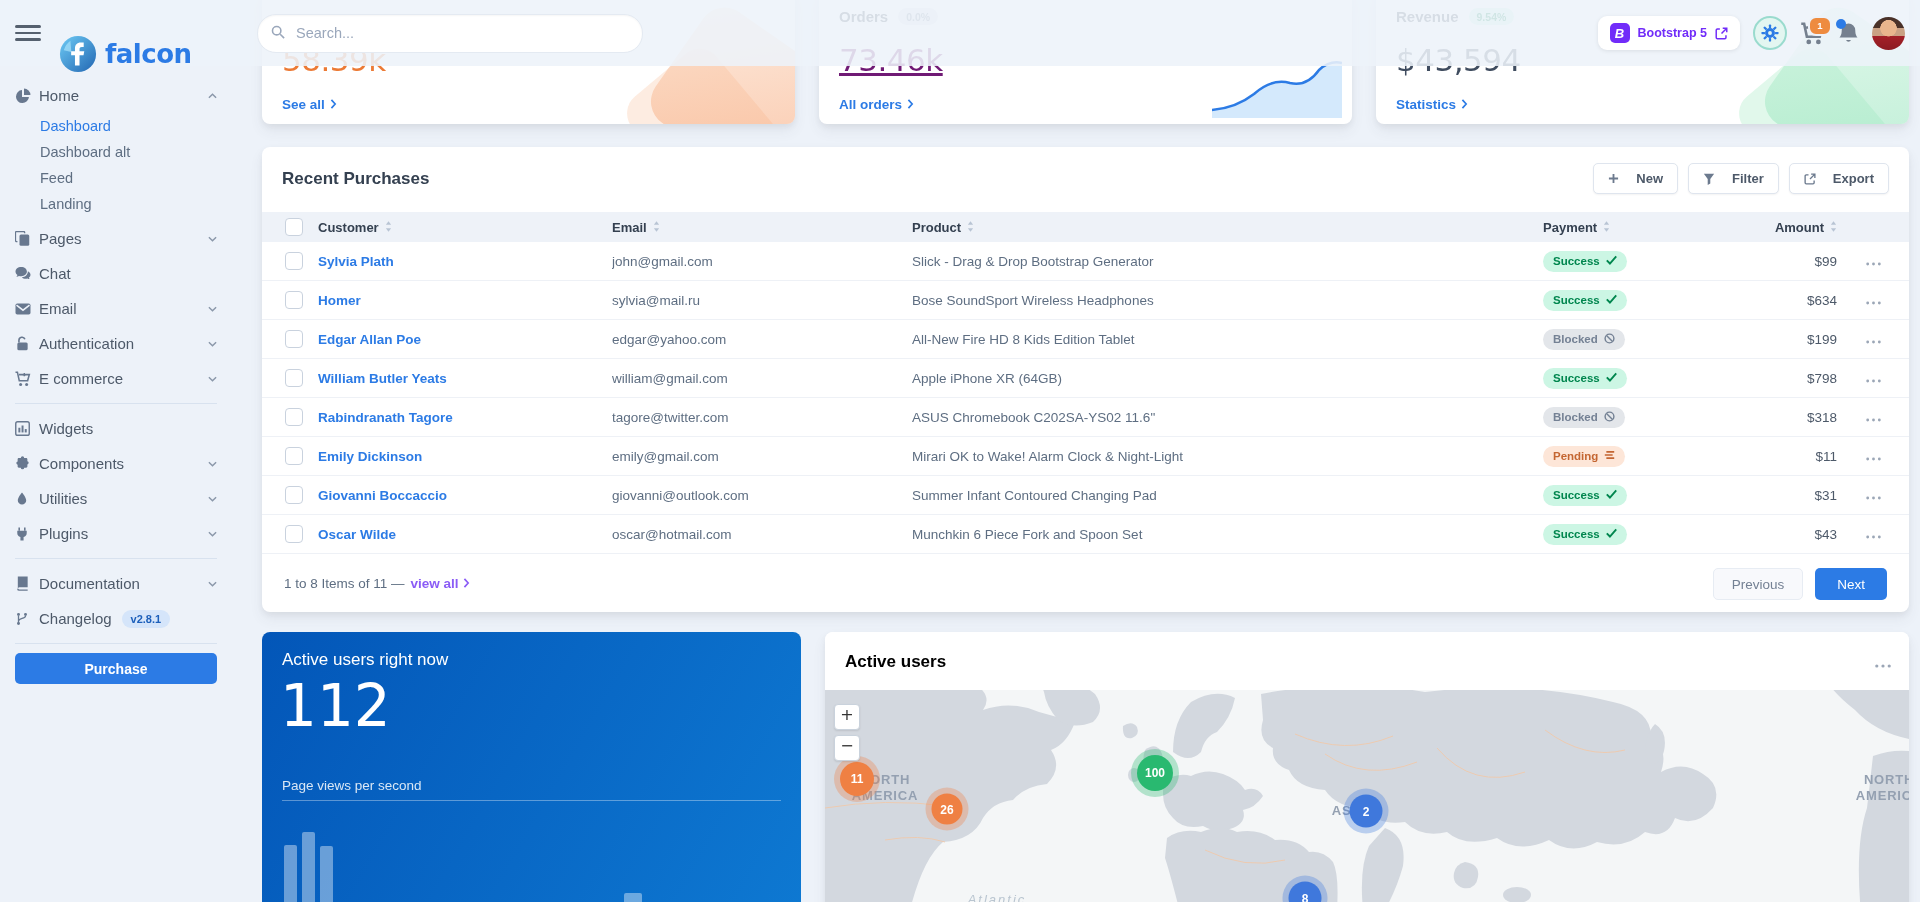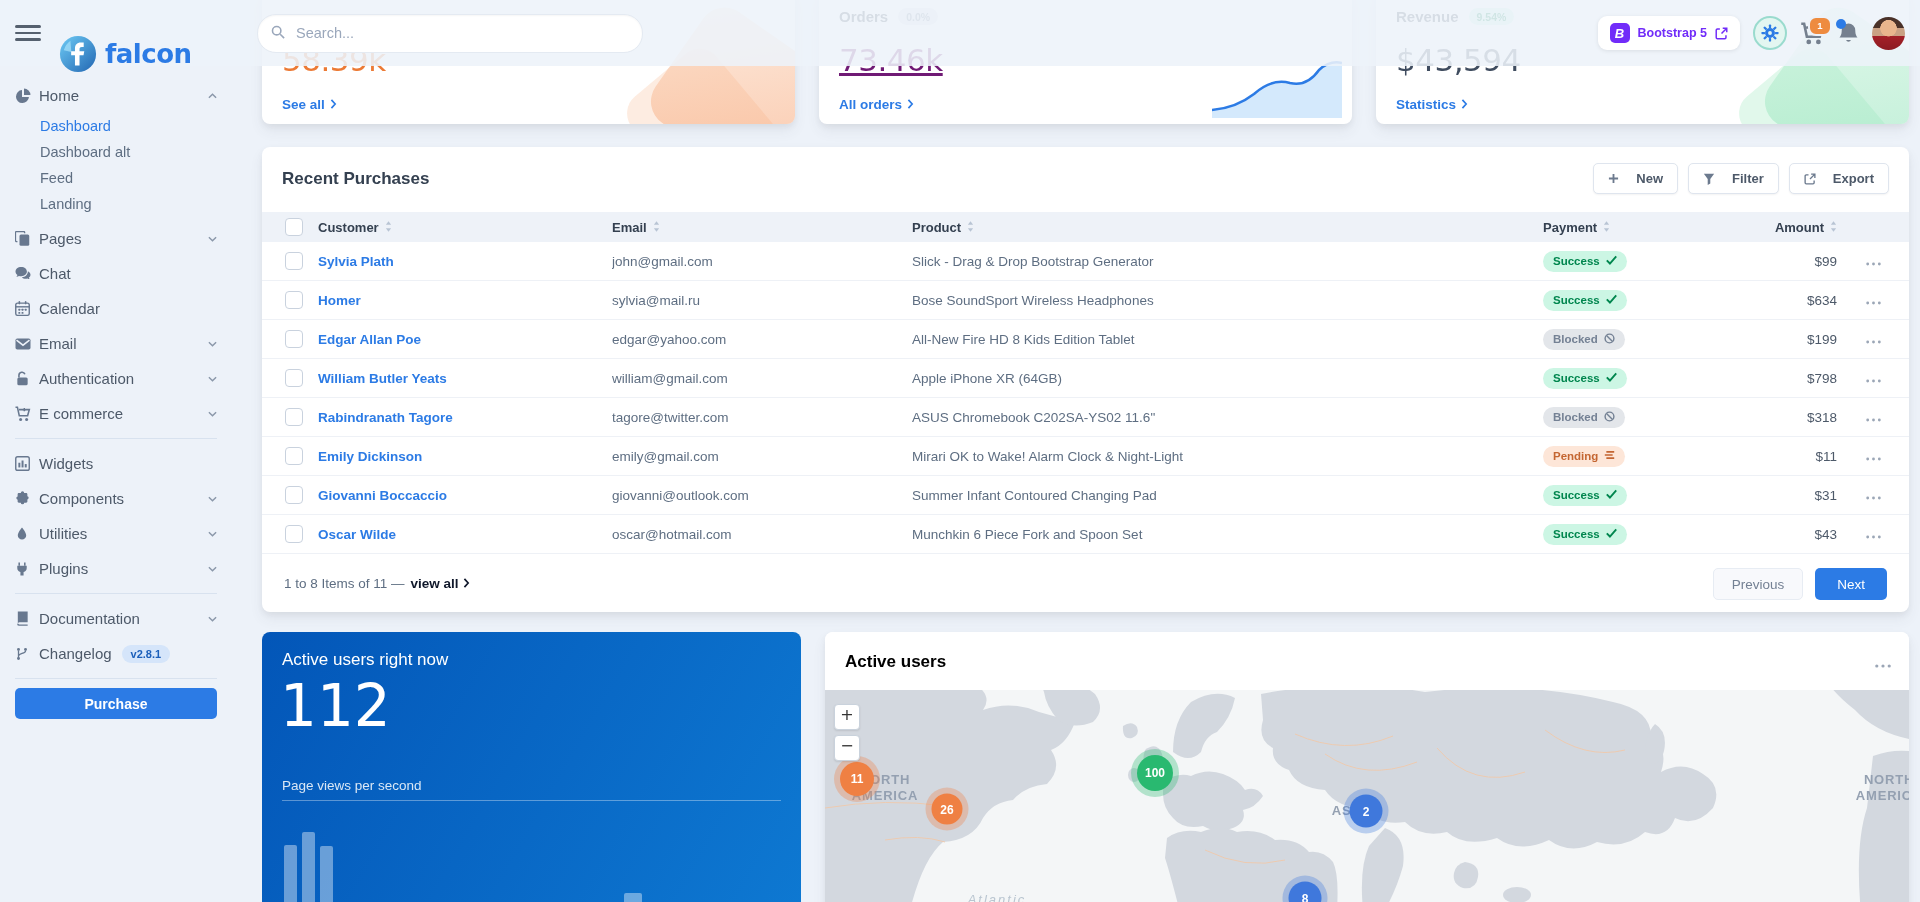--- a/index.html
+++ b/index.html
@@ -93,21 +93,21 @@
   .muted{color:#5e6e82;}
   .amount{color:#4d5969;text-align:right;}
   .actions-cell{text-align:center;color:#9ba6b6;cursor:pointer;}
   .badge{display:inline-flex;align-items:center;gap:6px;height:21px;padding:0 10px;border-radius:11px;
     font-size:11.5px;font-weight:bold;}
   .badge-success{background:#ccf6e4;color:#00864e;}
   .badge-blocked{background:#e3e6ea;color:#748194;}
   .badge-pending{background:#fde6d8;color:#c46632;}
   .pc-footer{position:relative;height:60px;}
   .pc-summary{position:absolute;left:22px;top:22px;font-size:13.5px;color:#5e6e82;display:flex;gap:6px;align-items:center;}
-  .view-all{color:#0f172a;font-weight:600;cursor:pointer;display:flex;align-items:center;gap:4px;}
+  .view-all{color:#8b5cf6;font-weight:600;cursor:pointer;display:flex;align-items:center;gap:4px;}
   .pager{position:absolute;right:22px;top:14px;display:flex;gap:12px;}
   .btn-prev{height:32px;padding:0 18px;border-radius:5px;background:#f8f9fc;border:1px solid #e7ecf3;color:#748194;
     font-size:13.5px;font-weight:500;cursor:pointer;font-family:"Liberation Sans",sans-serif;}
   .btn-next{height:32px;padding:0 22px;border-radius:5px;background:#2c7be5;border:none;color:#fff;
     font-size:13.5px;font-weight:500;cursor:pointer;font-family:"Liberation Sans",sans-serif;}
   
   .blue-card{position:absolute;left:262px;top:632px;width:539px;height:300px;border-radius:8px;overflow:hidden;
     background:linear-gradient(120deg,#0356b8 0%,#0e79d2 100%);color:#fff;z-index:2;}
   .bc-title{position:absolute;left:20px;top:18px;font-size:17px;font-weight:500;}
   .bc-count{position:absolute;left:18px;top:40px;font-family:"DejaVu Sans",sans-serif;font-size:58px;font-weight:400;}
@@ -529,36 +529,20 @@
           <span class="nicon">
             <svg viewBox="0 0 16 16" width="16" height="16" fill="currentColor">
               <path d="M6.2 1C2.8 1 .5 3 .5 5.6c0 1.4.7 2.6 1.9 3.4-.1.6-.5 1.3-1.1 1.7.9.1 1.9-.2 2.7-.8.7.2 1.4.3 2.2.3 3.4 0 5.7-2 5.7-4.6S9.6 1 6.2 1z"></path>
               <path d="M12.9 5.3c1.6.7 2.6 2 2.6 3.5 0 1.2-.6 2.2-1.6 2.9.1.5.4 1.1.9 1.4-.8.1-1.6-.2-2.3-.7-.6.2-1.2.3-1.9.3-1.5 0-2.9-.5-3.8-1.3 3.6-.4 6.1-2.7 6.1-6.1z"></path>
             </svg>
           </span>
           <span>Chat</span>
         </div>
         <div class="nav-item">
           <span class="nicon">
-            <svg viewBox="0 0 16 16" width="15" height="15" fill="currentColor">
-              <rect x=".8" y="2.3" width="14.4" height="13" rx="2" fill="none" stroke="currentColor" stroke-width="1.5"></rect>
-              <path d="M.8 6.2h14.4" stroke="currentColor" stroke-width="1.5"></path>
-              <rect x="3.8" y="0" width="1.7" height="3.6" rx=".85"></rect>
-              <rect x="10.5" y="0" width="1.7" height="3.6" rx=".85"></rect>
-              <rect x="3.6" y="8.3" width="2" height="2" rx=".4"></rect>
-              <rect x="7" y="8.3" width="2" height="2" rx=".4"></rect>
-              <rect x="10.4" y="8.3" width="2" height="2" rx=".4"></rect>
-              <rect x="3.6" y="11.6" width="2" height="2" rx=".4"></rect>
-              <rect x="7" y="11.6" width="2" height="2" rx=".4"></rect>
-            </svg>
-          </span>
-          <span>Calendar</span>
-        </div>
-        <div class="nav-item">
-          <span class="nicon">
             <svg viewBox="0 0 16 16" width="16" height="16" fill="currentColor">
               <rect x=".5" y="2.5" width="15" height="11" rx="1.8"></rect>
               <path d="M1.5 4.2 8 9.2l6.5-5" fill="none" stroke="#edf2f9" stroke-width="1.5"></path>
             </svg>
           </span>
           <span>Email</span>
           <span class="chev">
             <svg viewBox="0 0 10 6" width="9" height="6">
               <path d="M1 1l4 4 4-4" fill="none" stroke="currentColor" stroke-width="1.6"></path>
             </svg>

